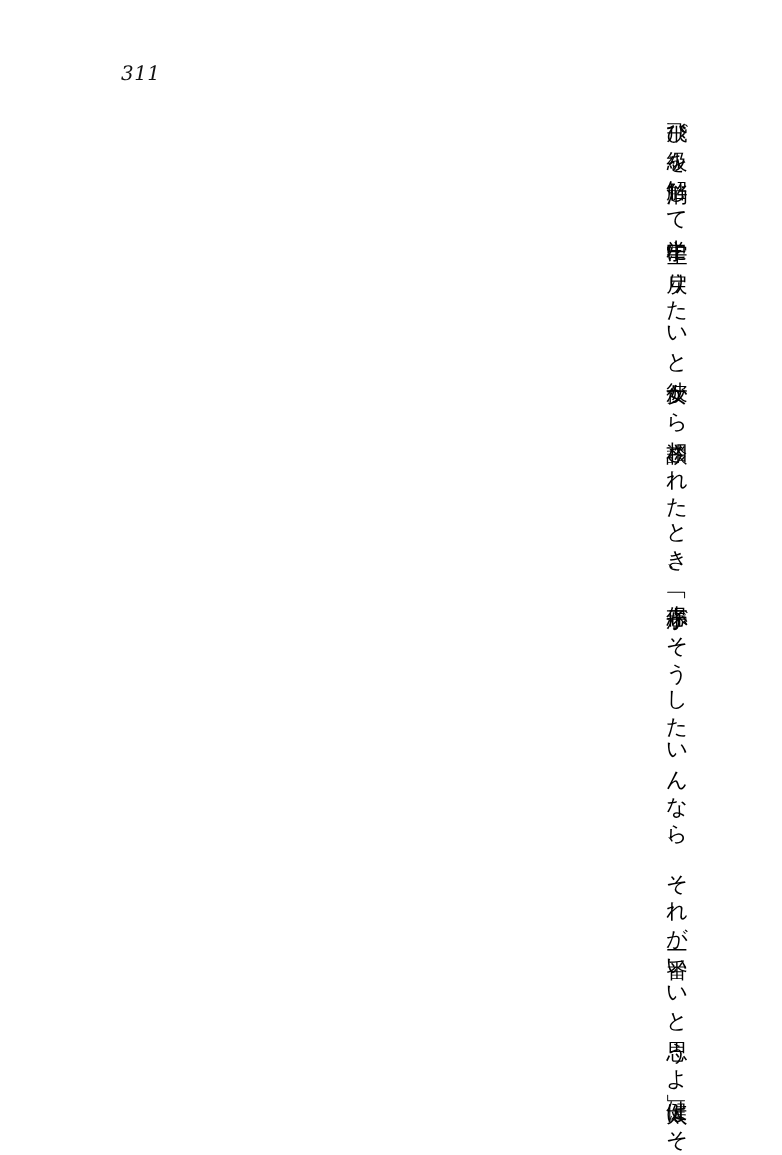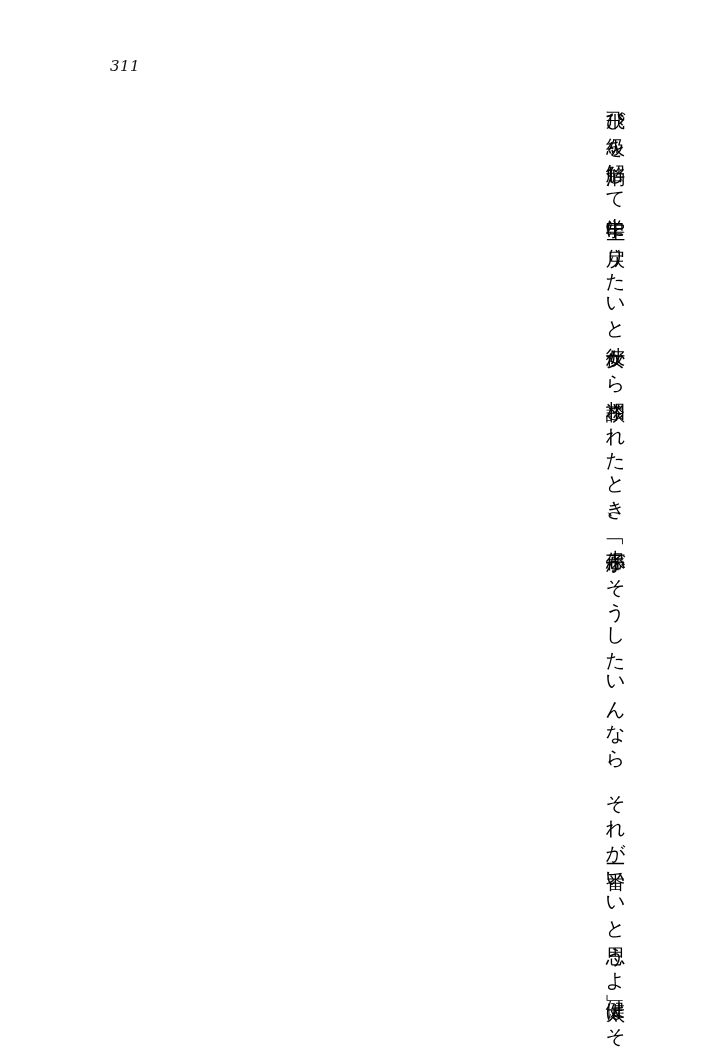--- a/index.html
+++ b/index.html
@@ -22,21 +22,21 @@
     background: #ffffff;
   }
 
   
   #page-number {
     position: absolute;
     top: 57px;
     left: 110px;
     font-family: "DejaVu Serif", serif;
     font-style: italic;
-    font-size: 15px;
+    font-size: 18px;
     letter-spacing: 0.5px;
     color: #111111;
     text-align: center;
   }
 
   
   #text-block {
     position: absolute;
     top: 96px;
     right: 86px;

